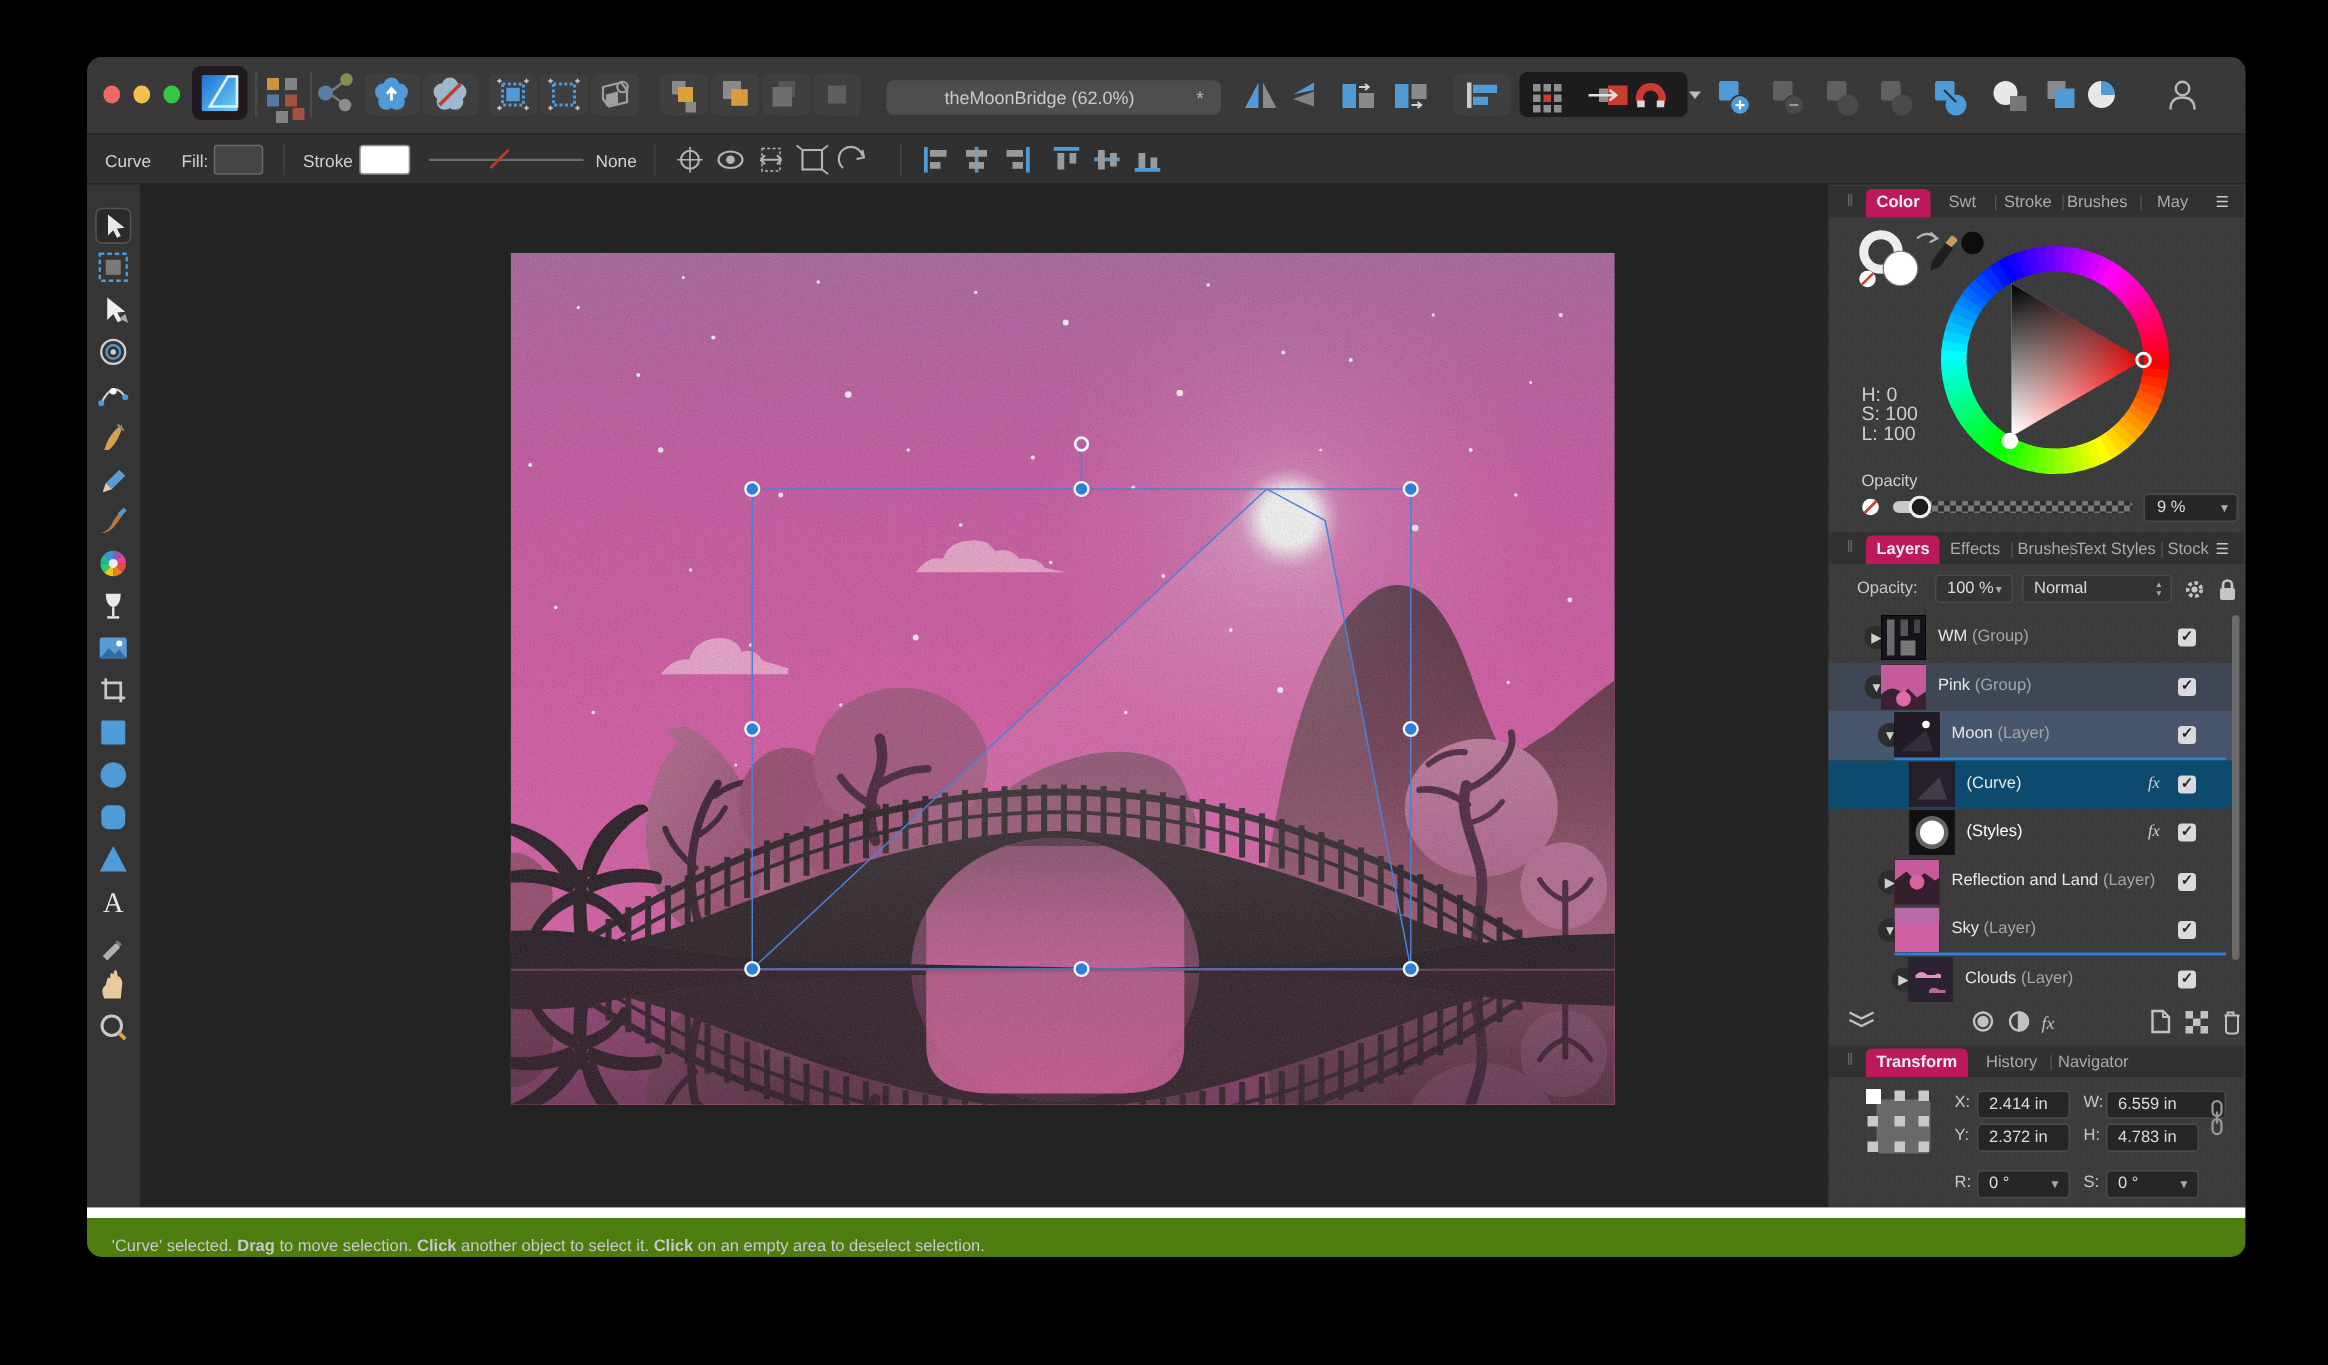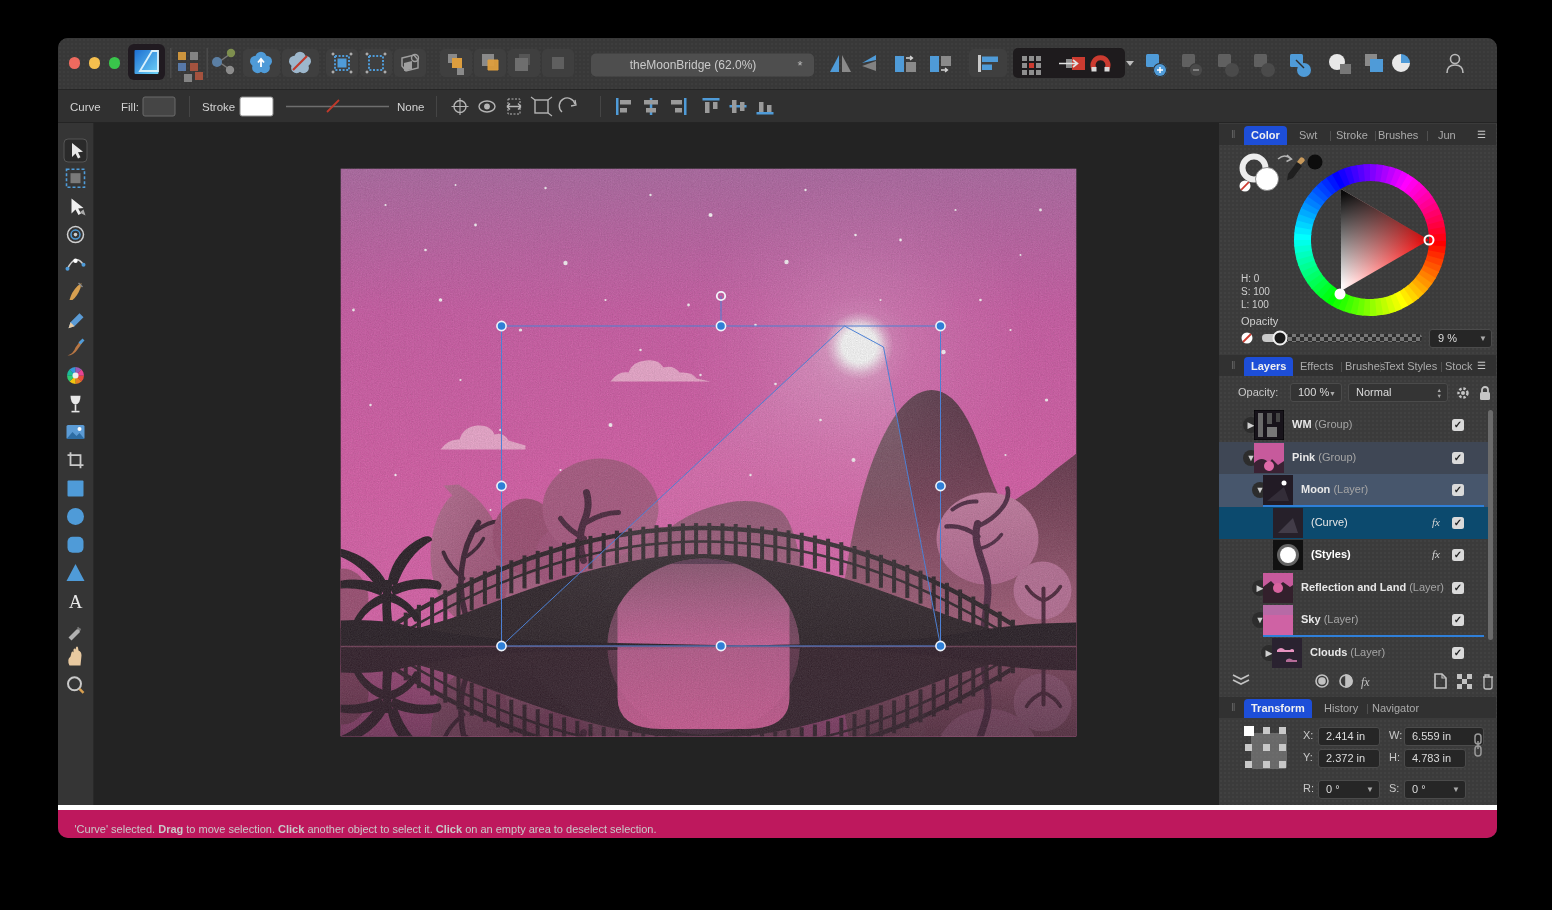--- a/index.html
+++ b/index.html
@@ -7,31 +7,31 @@
         background:#2e2e2e; border-radius:10px; overflow:hidden; }
 .abs { position:absolute; }
 #topbar { left:0; top:0; width:100%; height:52.5px; background:#383838;
   background-image:radial-gradient(#3d3d3d 0.8px, transparent 0.9px); background-size:4px 4px;
   border-bottom:1px solid #262626; }
 #ctxbar { left:0; top:52.5px; width:100%; height:33px; background:#303030; border-bottom:1px solid #242424; }
 #tools { left:0; top:85.5px; width:36px; height:682px; background:#353535; border-right:1px solid #292929; }
 #canvasbg { left:36px; top:85.5px; width:1125.5px; height:682px; background:#232323; }
 #rightpanel { left:1161.5px; top:85.5px; width:277.5px; height:682px; background:#3b3b3b;
   background-image:radial-gradient(#414141 0.8px, transparent 0.9px); background-size:4px 4px; }
-#statusbar { left:0; top:767.5px; width:100%; height:33px; background:#be185d; border-top:5px solid #ffffff;
+#statusbar { left:0; top:767.5px; width:100%; height:33px; background:#4d7c0f; border-top:7px solid #ffffff;
   color:#c9c9c9; font-size:11px; line-height:38px; padding-left:17px; }
 .tl { position:absolute; top:57.2px; width:11.6px; height:11.6px; border-radius:50%; }
 svg { display:block; }
 .panelhead { position:absolute; height:21px; background:#313131; color:#ababab; font-size:11px; }
 .ptab { position:absolute; top:2px; height:19px; line-height:19px; padding:0 7px; border-radius:4px 4px 0 0; }
-.ptab.on { background:#1d4ed8; color:#f0f0f0; font-weight:bold; }
+.ptab.on { background:#be185d; color:#f0f0f0; font-weight:bold; }
 .field { position:absolute; background:#262626; border:1px solid #4b4b4b; border-radius:3px;
   color:#dcdcdc; font-size:11px; }
 .lrow { position:absolute; left:1219px; width:270px; height:32.5px; color:#e8e8e8; font-size:11px; }
-.lrow b { font-weight:bold; } .lrow span { color:#a5a5a5; }
+.lrow b { font-weight:normal; } .lrow span { color:#a5a5a5; }
 .chk { position:absolute; left:233px; top:10px; width:12px; height:12px; background:#dadada;
   border-radius:2.5px; color:#222; font-size:10px; line-height:12px; text-align:center; font-weight:bold; }
 </style></head><body>
 <div id="win">
  <div id="topbar" class="abs"></div>
  <div id="ctxbar" class="abs"></div>
  <div id="tools" class="abs"></div>
  <div id="canvasbg" class="abs"></div>
  <div id="rightpanel" class="abs"></div>
  <div id="statusbar" class="abs">'Curve' selected. <b>Drag</b> to move selection. <b>Click</b> another object to select it. <b>Click</b> on an empty area to deselect selection.</div>
@@ -543,21 +543,21 @@
 </svg>
 <div class="panelhead" style="left:1219px;top:124px;width:277px">
     <span style="position:absolute;left:12px;top:4px;color:#666">‖</span>
     <div class="ptab on" style="left:25px">Color</div>
     <div class="ptab" style="left:73px">Swt</div>
     <span class="ptab" style="left:103px;color:#555">|</span>
     <div class="ptab" style="left:110px">Stroke</div>
     <span class="ptab" style="left:148px;color:#555">|</span>
     <div class="ptab" style="left:152px">Brushes</div>
     <span class="ptab" style="left:200px;color:#555">|</span>
-    <div class="ptab" style="left:212px">Jun</div>
+    <div class="ptab" style="left:212px">May</div>
     <span style="position:absolute;right:10px;top:5px;color:#c9c9c9;font-size:10px">☰</span>
   </div>
 <svg width="278" height="232" viewBox="0 0 278 232" style="position:absolute;left:1219px;top:123px">
 <g transform="translate(151,117)">
  <path d="M76.0 0.0 A76 76 0 0 1 75.6 7.6 L58.7 5.9 A59 59 0 0 0 59.0 0.0 Z" fill="hsl(0,100%,50%)"></path>
       <path d="M75.7 6.6 A76 76 0 0 1 74.7 14.2 L58.0 11.0 A59 59 0 0 0 58.8 5.1 Z" fill="hsl(5,100%,50%)"></path>
       <path d="M74.8 13.2 A76 76 0 0 1 73.1 20.6 L56.8 16.0 A59 59 0 0 0 58.1 10.2 Z" fill="hsl(10,100%,50%)"></path>
       <path d="M73.4 19.7 A76 76 0 0 1 71.1 26.9 L55.2 20.9 A59 59 0 0 0 57.0 15.3 Z" fill="hsl(15,100%,50%)"></path>
       <path d="M71.4 26.0 A76 76 0 0 1 68.5 33.0 L53.1 25.6 A59 59 0 0 0 55.4 20.2 Z" fill="hsl(20,100%,50%)"></path>
       <path d="M68.9 32.1 A76 76 0 0 1 65.3 38.9 L50.7 30.2 A59 59 0 0 0 53.5 24.9 Z" fill="hsl(25,100%,50%)"></path>
@@ -646,21 +646,21 @@
 <svg class="abs" width="120" height="90" style="left:1236px;top:146px;position:absolute">
 <circle cx="18" cy="22" r="11.5" fill="none" stroke="#ededed" stroke-width="6"></circle>
 <circle cx="31" cy="33" r="11.5" fill="#fff" stroke="#777" stroke-width="0.8"></circle>
 <path d="M42 13 q7 -6 13 0 m-4 -4 l4.5 4 l-5 2.5" fill="none" stroke="#b5b5b5" stroke-width="1.5"></path>
 <circle cx="9" cy="40" r="5.5" fill="#fff"></circle>
     <line x1="5.2" y1="43.8" x2="12.8" y2="36.2" stroke="#cc3b30" stroke-width="1.7"></line>
 <path d="M52 28 l9 -12 l5 4 l-9 12 l-6 2.5 Z" fill="#1f1f1f"></path>
     <path d="M61 16 l3 -4 q1.5 -1.5 3 -0.2 l1.2 1 q1.5 1.5 -0.3 3 l-3 2.8 Z" fill="#c8995a"></path>
 <circle cx="79" cy="16" r="7.5" fill="#0d0d0d"></circle>
 </svg>
-<div class="abs" style="left:1241px;top:272px;color:#cfcfcf;font-size:10px;line-height:13px">H: 0<br>S: 100<br>L: 100</div>
+<div class="abs" style="left:1241px;top:256px;color:#cfcfcf;font-size:13px;line-height:13px">H: 0<br>S: 100<br>L: 100</div>
 <div class="abs" style="left:1241px;top:315px;color:#cfcfcf;font-size:11px">Opacity</div>
 <svg class="abs" width="260" height="28" style="left:1236px;top:325px;position:absolute">
 <circle cx="11" cy="13" r="5.5" fill="#fff"></circle>
     <line x1="7" y1="17" x2="15" y2="9" stroke="#cc3b30" stroke-width="1.8"></line>
 <defs>
       <pattern id="chk" width="8" height="8" patternUnits="userSpaceOnUse">
 <rect width="8" height="8" fill="#2e2e2e"></rect>
         <rect width="4" height="4" fill="#777"></rect>
         <rect x="4" y="4" width="4" height="4" fill="#777"></rect>
       </pattern>

